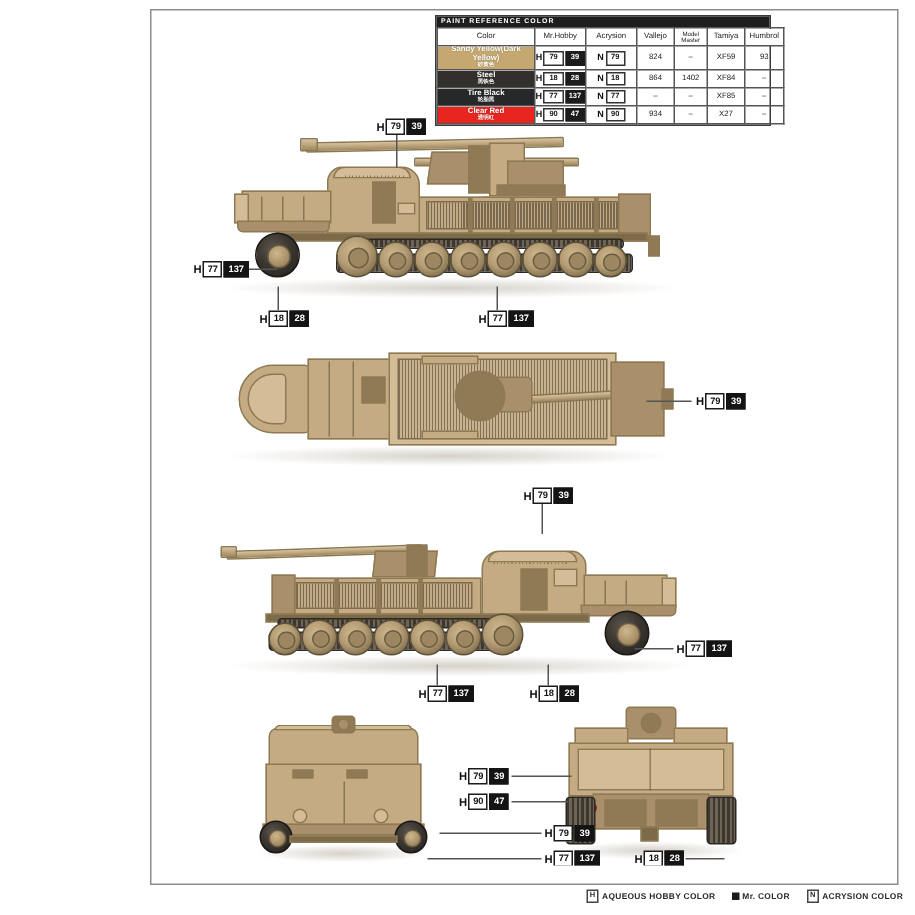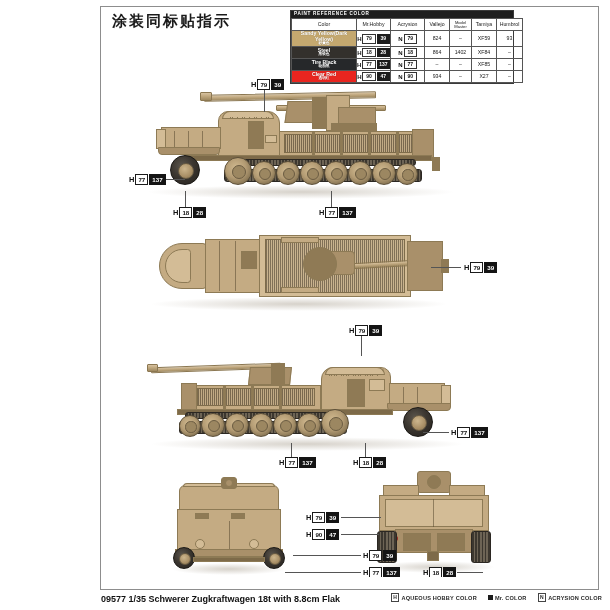--- a/index.html
+++ b/index.html
@@ -316,21 +316,20 @@
   }
 </style>
 </head>
 <body>
 
 <div id="page">
 
   <div class="sheet"></div>
 
   <div class="header">
-    <div class="title-cn">涂装同标贴指示</div>
   </div>
 
   <div class="paint-table-wrap">
     <div class="paint-title">PAINT  REFERENCE  COLOR</div>
     <table class="paint">
       <thead>
         <tr>
           <th class="c-color">Color</th>
           <th class="c-hobby">Mr.Hobby</th>
           <th class="c-acry">Acrysion</th>
@@ -733,15 +732,14 @@
     <span class="item">
       <span class="sq"></span>
       <span>Mr. COLOR</span>
     </span>
     <span class="item">
       <span class="tagbox">N</span>
       <span>ACRYSION COLOR</span>
     </span>
   </div>
 
-  <div class="product-line">09577 1/35 Schwerer Zugkraftwagen 18t with 8.8cm Flak</div>
 
 </div>
 
 </body></html>

